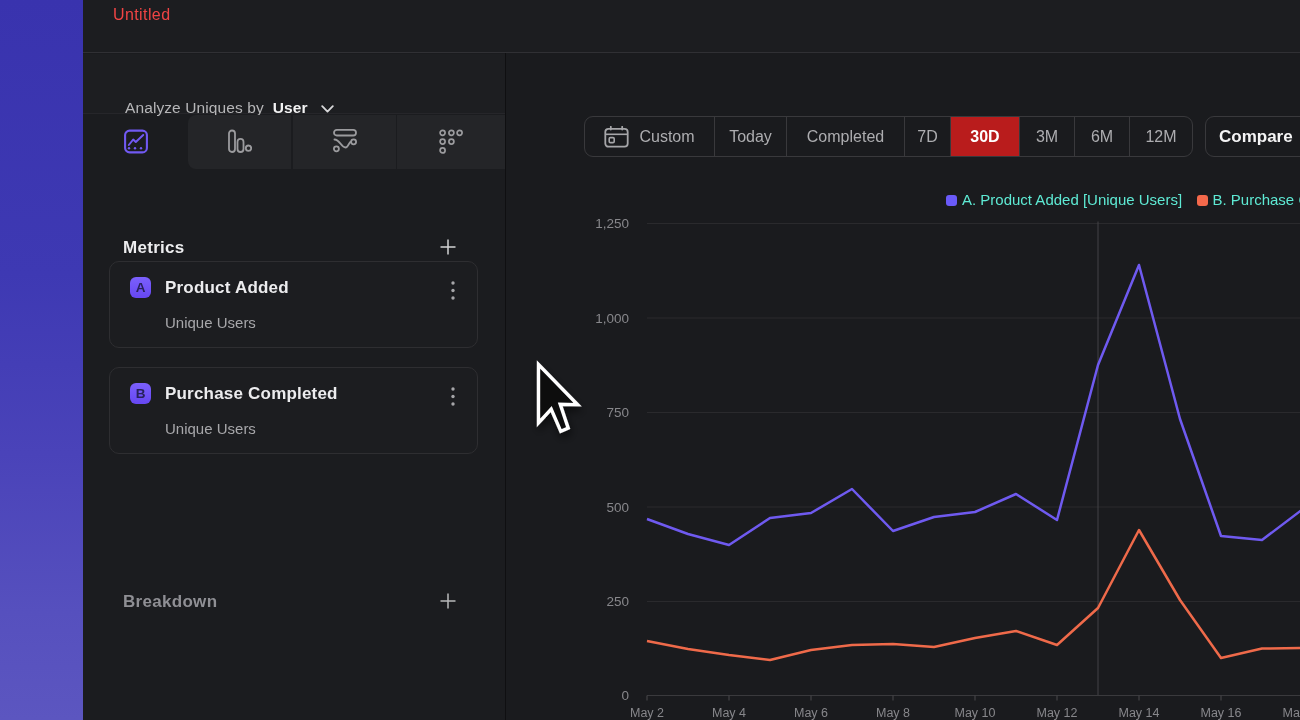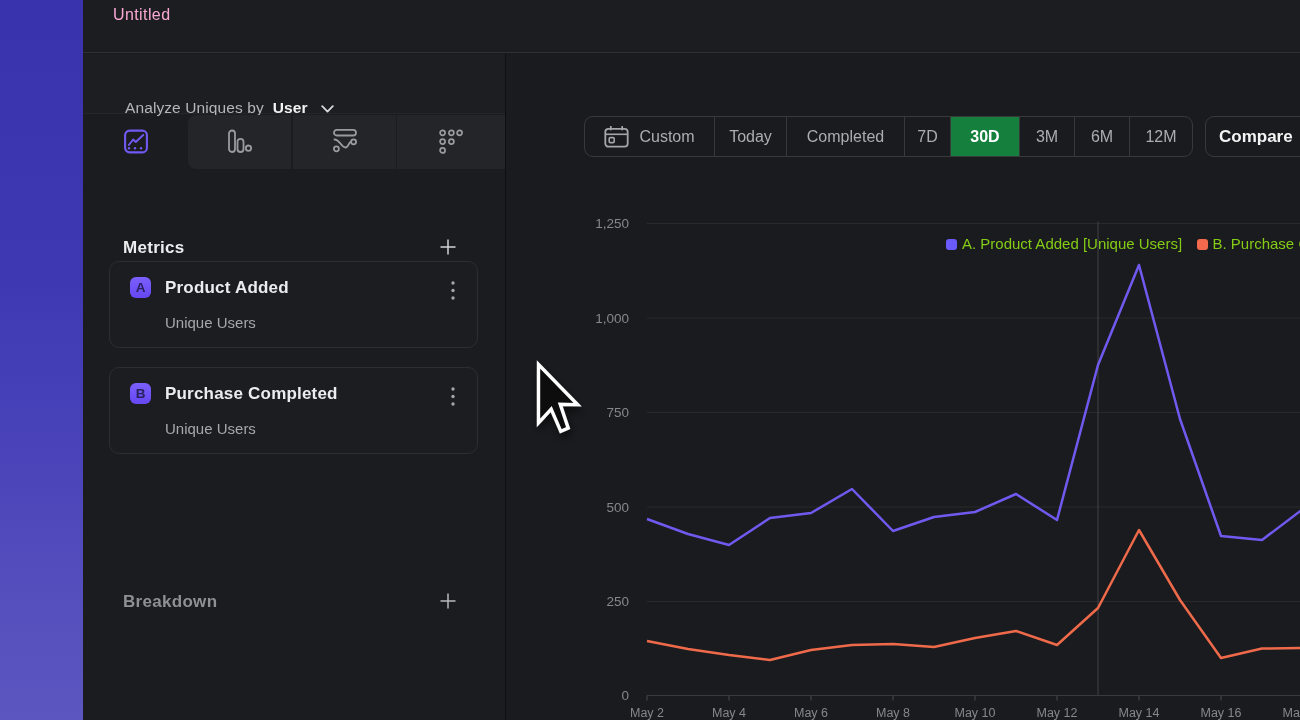--- a/index.html
+++ b/index.html
@@ -7,21 +7,21 @@
     font-family:"Liberation Sans", sans-serif; }
   .abs { position:absolute; }
   #stage { position:relative; width:1300px; height:720px; overflow:hidden; opacity:0.999; }
 
   
   #strip { left:0; top:0; width:83px; height:720px;
     background:linear-gradient(180deg,#3933ae 0%,#3e39b3 38%,#4a43b9 63%,#5650be 85%,#5c56c0 100%); }
 
   
   #topbar { left:83px; top:0; width:1217px; height:53px; background:#1c1d20; border-bottom:1px solid #303034; }
-  #topbar .title { position:absolute; left:30px; top:6px; font-size:16px; letter-spacing:.4px; color:#f9a8d4; }
+  #topbar .title { position:absolute; left:30px; top:6px; font-size:16px; letter-spacing:.4px; color:#ef4444; }
 
   
   #panel { left:83px; top:54px; width:422px; height:666px; background:#1b1c1f; }
   #panel-head { position:absolute; left:0; top:0; width:422px; height:60px; background:#1d1e21; border-bottom:1px solid #26262a; }
   #panel-head .t { position:absolute; left:42px; top:21px; font-size:15.5px; color:#b6b6b8; letter-spacing:.1px;margin-top:24px; }
   #panel-head .t b { color:#f2f2f3; font-weight:600; margin-left:9px; }
 
   #tabs { position:absolute; left:0; top:61px; width:422px; height:54px; }
   .tabseg { position:absolute; top:0; height:54px; background:#242528; }
   .tabicon { position:absolute; top:14px; }
@@ -39,27 +39,27 @@
   .dots { position:absolute; right:21.5px; top:18px; }
 
   
   #chart { left:506px; top:54px; width:794px; height:666px; background:#1a1b1e;text-align:right; }
 
   
   #datesel { position:absolute; left:78px; top:62px; width:609px; height:41px; border:1px solid #39393c;
     border-radius:9px; display:flex; color:#adadb0; font-size:16px; }
   #datesel .seg { border-right:1px solid #39393c; display:flex; align-items:center; justify-content:center; height:39px; }
   #datesel .seg:last-child { border-right:none; }
-  #datesel .active { background:#15803d; color:#ffffff; font-weight:700; }
+  #datesel .active { background:#b91c1c; color:#ffffff; font-weight:700; }
   #compare { position:absolute; left:699px; top:62px; width:110px; height:41px; border:1px solid #39393c;
     border-radius:9px; color:#f4f4f5; font-size:17px; font-weight:600; display:flex; align-items:center; }
   #compare span { margin-left:13px; }
 
   
-  #legend { position:absolute; left:0; top:137px; width:794px; height:20px; font-size:15px; color:#84cc16;margin-top:44px; }
+  #legend { position:absolute; left:0; top:137px; width:794px; height:20px; font-size:15px; color:#5eead4; }
   .sw { display:inline-block; width:11px; height:11px; border-radius:3px; margin-right:5px; position:relative; top:1px; }
 </style>
 </head>
 <body>
 <div id="stage">
   <div id="strip" class="abs"></div>
   <div id="topbar" class="abs">
       <div class="title">Untitled</div>
     </div>
 

